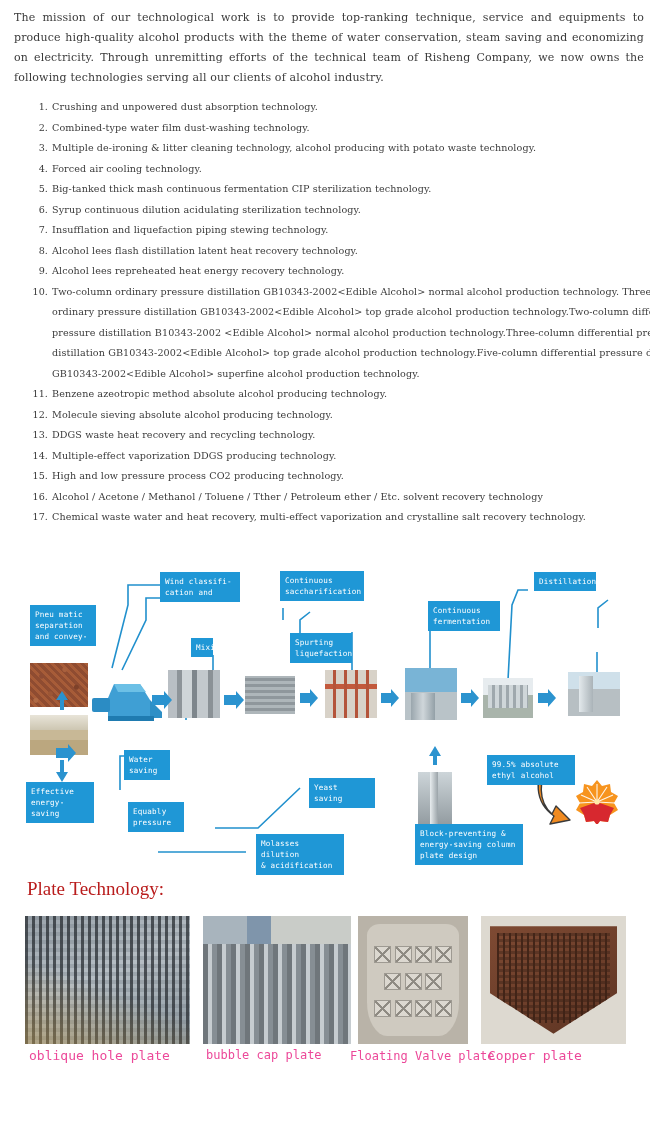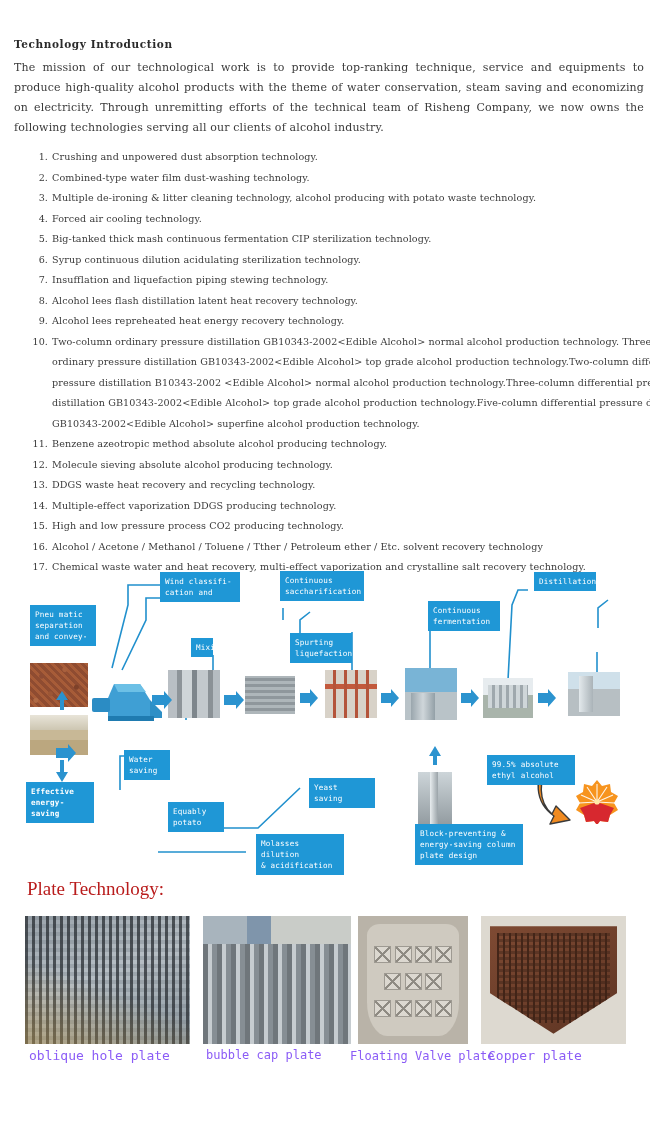--- a/index.html
+++ b/index.html
@@ -75,21 +75,21 @@
   .curvearrow{position:absolute;}
 
   
   .plate-title{position:absolute;left:27px;top:878px;
                font-family:Liberation Serif, serif;
                font-size:19px;color:#b91c1c;letter-spacing:0px;}
   .plates{position:absolute;left:0;top:916px;width:650px;height:200px;}
   .plate{position:absolute;}
   .plate .img{position:absolute;left:0;top:0;overflow:hidden;background:#e9e9e6;}
   .cap{position:absolute;font-family:"DejaVu Sans Mono","Liberation Mono",monospace;
-       color:#8b5cf6;white-space:nowrap;}
+       color:#ec4899;white-space:nowrap;}
 
   .oblique-tex{position:absolute;inset:0;
      background:
       repeating-linear-gradient(90deg, rgba(40,45,50,.75) 0 3px, transparent 3px 7px),
       repeating-linear-gradient(0deg, rgba(255,255,255,.0) 0 4px, rgba(120,130,138,.35) 4px 8px),
       linear-gradient(160deg,#9aa3ab 0%,#b6bec4 45%,#8e9aa2 100%);
      background-size:7px 8px,7px 8px,100% 100%;}
   .oblique-tex:after{content:"";position:absolute;inset:0;
      background:linear-gradient(200deg,rgba(180,150,80,.0) 55%,rgba(190,150,70,.45) 100%);}
 
@@ -112,21 +112,20 @@
      clip-path:polygon(0% 0%,100% 0%,100% 62%,50% 100%,0% 62%);}
   .copper-plate:after{content:"";position:absolute;inset:6% 6% 10% 6%;
      background:repeating-linear-gradient(90deg,#3a2015 0 2px,transparent 2px 6px),
                 repeating-linear-gradient(0deg,transparent 0 3px,rgba(0,0,0,.25) 3px 6px);
      background-size:6px 6px,6px 6px;opacity:.85;}
 </style>
 </head>
 <body>
 
 <div class="doc">
-  <div class="heading">Technology Introduction</div>
   <div class="intro">The mission of our technological work is to provide top-ranking technique, service  and  equipments  to produce high-quality alcohol products with the theme of water conservation, steam saving and economizing on electricity.  Through unremitting efforts of the technical team of Risheng Company, we now owns the following technologies serving  all our clients of alcohol industry.</div>
   <ol class="tech">
     <li>Crushing and unpowered dust absorption technology.</li>
     <li>Combined-type water film dust-washing technology.</li>
     <li>Multiple de-ironing &amp; litter cleaning technology, alcohol producing with potato waste technology.</li>
     <li>Forced air cooling technology.</li>
     <li>Big-tanked thick mash continuous fermentation CIP sterilization technology.</li>
     <li>Syrup continuous dilution acidulating sterilization technology.</li>
     <li>Insufflation and liquefaction piping stewing technology.</li>
     <li>Alcohol lees flash distillation latent heat recovery technology.</li>
@@ -253,28 +252,28 @@
   <div class="lbl" style="left:534px;top:12px;width:62px;">
     <div>Distillation</div>
   </div>
 
 
   <div class="lbl" style="left:124px;top:190px;width:46px;">
     <div>Water</div>
     <div>saving</div>
   </div>
 
-  <div class="lbl" style="left:26px;top:222px;width:68px;font-weight:bold;">
+  <div class="lbl" style="left:26px;top:222px;width:68px;">
     <div>Effective</div>
     <div>energy-saving</div>
   </div>
 
-  <div class="lbl" style="left:128px;top:242px;width:56px;margin-left:40px;">
+  <div class="lbl" style="left:128px;top:242px;width:56px;">
     <div>Equably</div>
-    <div>potato</div>
+    <div>pressure</div>
   </div>
 
   <div class="lbl" style="left:309px;top:218px;width:66px;">
     <div>Yeast saving</div>
   </div>
 
   <div class="lbl" style="left:256px;top:274px;width:88px;">
     <div>Molasses dilution</div>
     <div>&amp; acidification</div>
   </div>

